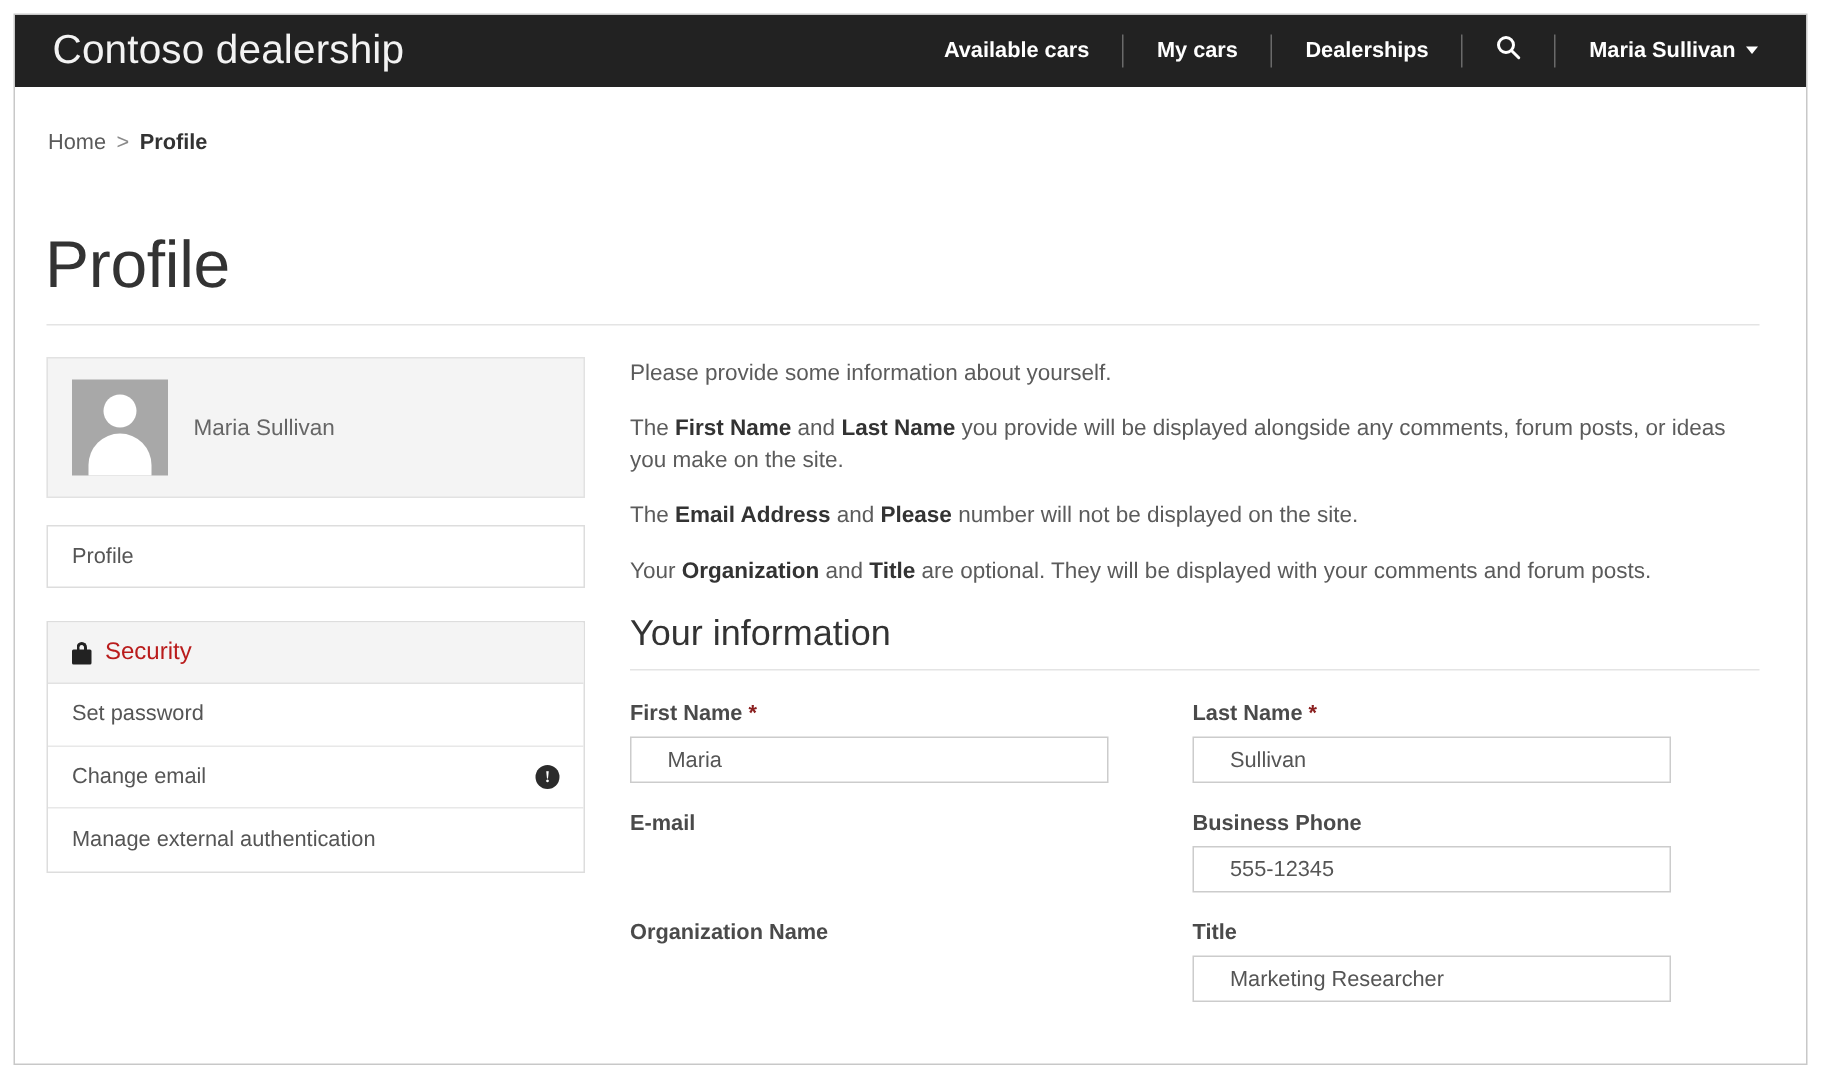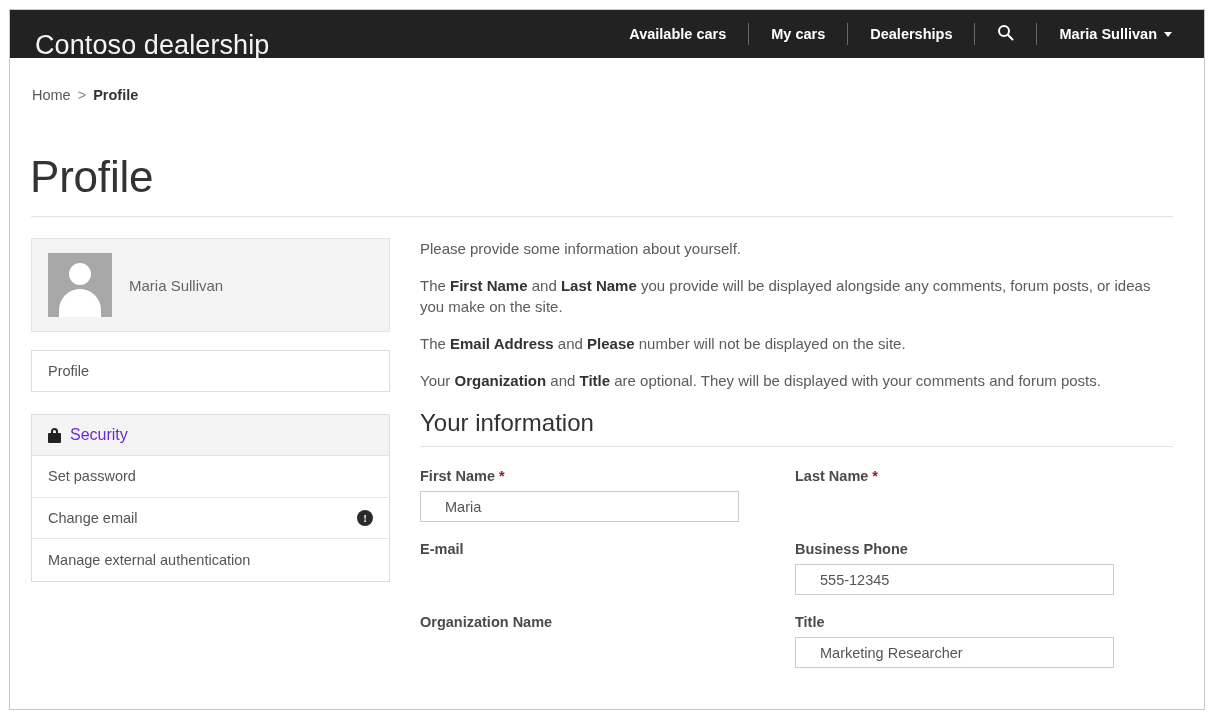--- a/index.html
+++ b/index.html
@@ -33,21 +33,21 @@
     left: 0;
     top: 0;
     width: 1194px;
     height: 48px;
     background: #222222;
     box-sizing: border-box;
   }
   #brand {
     position: absolute;
     left: 25px;
-    top: 20px;
+    top: 8px;
     color: #f3f3f3;
     font-size: 27px;
     font-weight: 300;
     letter-spacing: 0.1px;
     white-space: nowrap;
     cursor: pointer;
   }
   #nav-right {
     position: absolute;
     right: 10px;
@@ -203,21 +203,21 @@
     box-sizing: border-box;
   }
   #security-header {
     height: 41px;
     background: #f4f4f4;
     border-bottom: 1px solid #e2e2e2;
     display: flex;
     align-items: center;
     padding: 0 16px;
     font-size: 16px;
-    color: #6d28d9;
+    color: #b91c1c;
     box-sizing: border-box;
   }
   .lock-icon {
     display: inline-block;
     position: relative;
     width: 13px;
     height: 15px;
     margin-right: 9px;
     flex: 0 0 auto;
   }
@@ -409,21 +409,21 @@
         <p class="intro-p"><span>Please provide some information about yourself.</span></p>
         <p class="intro-p"><span>The </span><b>First Name</b><span> and </span><b>Last Name</b><span> you provide will be displayed alongside any comments, forum posts, or ideas you make on the site.</span></p>
         <p class="intro-p"><span>The </span><b>Email Address</b><span> and </span><b>Please</b><span> number will not be displayed on the site.</span></p>
         <p class="intro-p"><span>Your </span><b>Organization</b><span> and </span><b>Title</b><span> are optional. They will be displayed with your comments and forum posts.</span></p>
       </div>
 
     <div id="section-heading">Your information</div>
 
     <div id="form-grid">
         <div><div class="field-label"><span>First Name</span><span class="req-star"> *</span></div><input type="text" class="field-input" value="Maria" style=""></div>
-        <div><div class="field-label"><span>Last Name</span><span class="req-star"> *</span></div></div>
+        <div><div class="field-label"><span>Last Name</span><span class="req-star"> *</span></div><input type="text" class="field-input" value="Sullivan" style=""></div>
         <div><div class="field-label"><span>E-mail</span></div></div>
         <div><div class="field-label"><span>Business Phone</span></div><input type="text" class="field-input" value="555-12345" style=""></div>
         <div><div class="field-label"><span>Organization Name</span></div></div>
         <div><div class="field-label"><span>Title</span></div><input type="text" class="field-input" value="Marketing Researcher" style=""></div>
       </div>
   </div>
 
 </div>
 
 </body></html>

